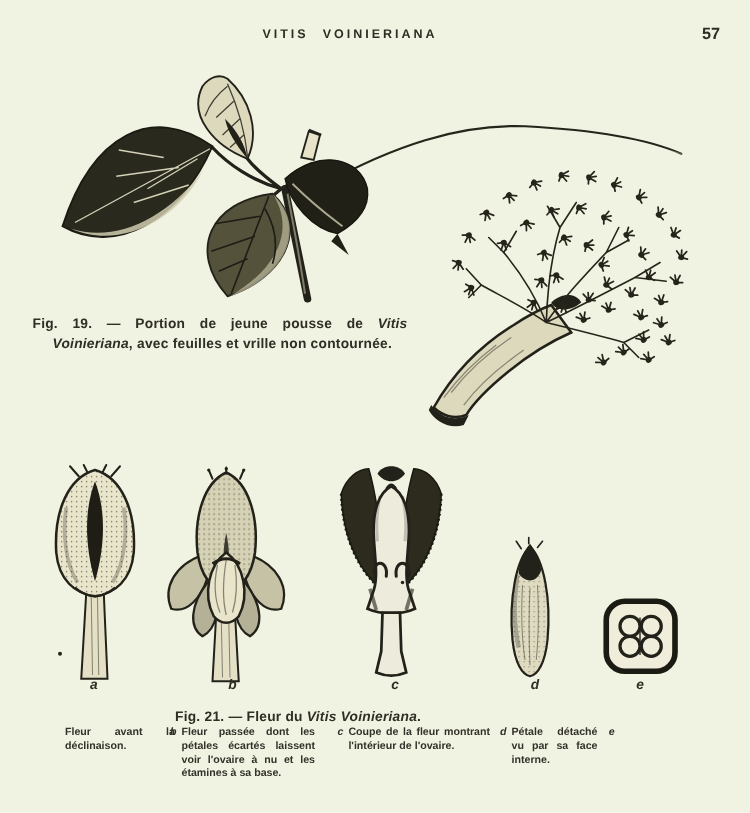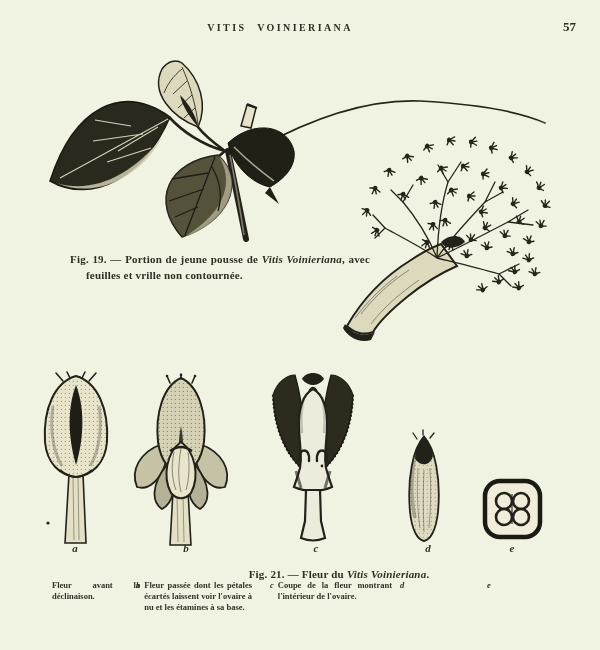--- a/index.html
+++ b/index.html
@@ -1,19 +1,19 @@
 <!DOCTYPE html>
 <html><head>
 <meta charset="utf-8">
 <style>
   html,body{margin:0;padding:0;}
   .page{
     position:relative; width:600px; height:650px;
     background:#f1f3e2;
-    font-family:Liberation Serif, serif;
+    font-family:Liberation Sans, sans-serif;
     color:#2e2d23; overflow:hidden;
   }
   .running-title{
     position:absolute; top:22px; left:80px; width:400px;
     text-align:center; font-size:10px; font-weight:700;
     letter-spacing:2.4px; word-spacing:6px; color:#2f2e25;
   }
   .page-number{
     position:absolute; top:19px; right:24px;
     font-size:13px; font-weight:700; color:#2f2e25;
@@ -21,26 +21,26 @@
   svg{position:absolute; overflow:visible;}
   .fig19-art{left:22px; top:55px;}
   .fig20-art{left:333px; top:132px;}
   .fa{left:36px; top:372px;}
   .fb{left:126px; top:374px;}
   .fc{left:258px; top:371px;}
   .fd{left:398px; top:428px;}
   .fe{left:477px; top:472px;}
   .caption{
     position:absolute; font-size:11px; font-weight:700;
-    line-height:15.5px; color:#2f2e25; letter-spacing:.2px;margin-left:44px;
+    line-height:15.5px; color:#2f2e25; letter-spacing:.2px;
   }
   .caption i{font-weight:700;}
   .cap19{left:26px; top:241px; width:284px; padding-left:16px; text-indent:-16px; text-align:justify;}
   .cap20{left:336px; top:337px; width:242px; text-align:center;}
-  .cap21{left:140px; top:556px; width:310px; text-align:center;}
+  .cap21{left:140px; top:556px; width:310px; text-align:left;}
   .flabel{
     position:absolute; top:542px; width:24px; text-align:center;
     font-size:11px; font-style:italic; font-weight:600; color:#2f2e25;
   }
   .la{left:63px;} .lb{left:174px;} .lc{left:304px;} .ld{left:416px;} .le{left:500px;}
   .legend-item{
     position:absolute; top:580px; display:flex; align-items:flex-start;
     font-size:8.5px; font-weight:700; line-height:11px; color:#32312a;
   }
   .legend-item .ltr{font-style:italic; margin-right:4px; flex:none;}
@@ -254,18 +254,19 @@
   <div class="legend-item li2">
     <span class="ltr">b</span>
     <span class="ltx">Fleur passée dont les pétales écartés laissent voir l'ovaire à nu et les étamines à sa base.</span>
   </div>
   <div class="legend-item li3">
     <span class="ltr">c</span>
     <span class="ltx">Coupe de la fleur montrant l'intérieur de l'ovaire.</span>
   </div>
   <div class="legend-item li4">
     <span class="ltr">d</span>
+    <span class="ltx">Pétale détaché vu par sa face interne.</span>
   </div>
   <div class="legend-item li5">
     <span class="ltr">e</span>
   </div>
 
 </div>
 
 </body></html>

